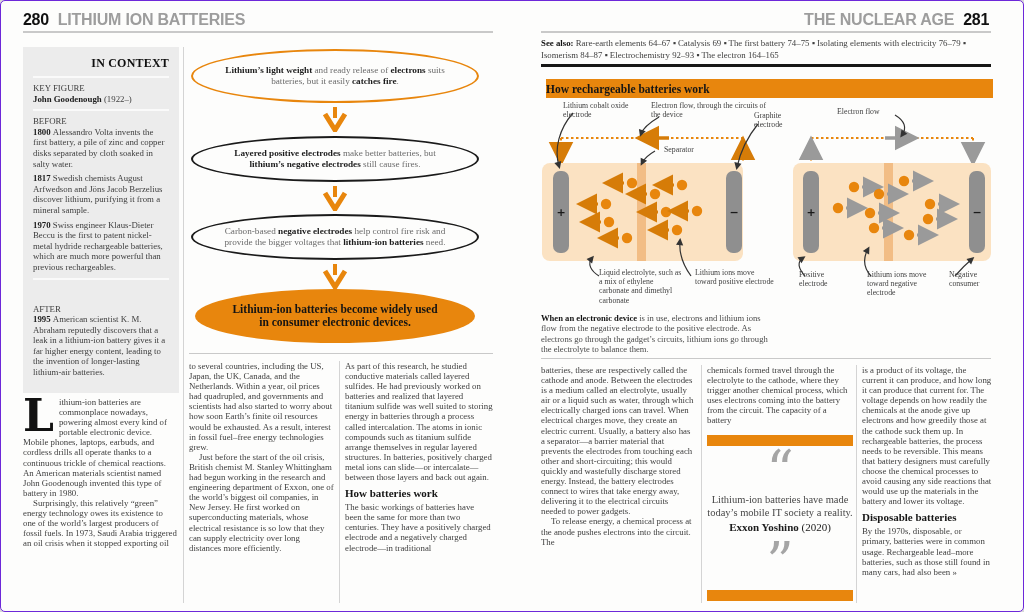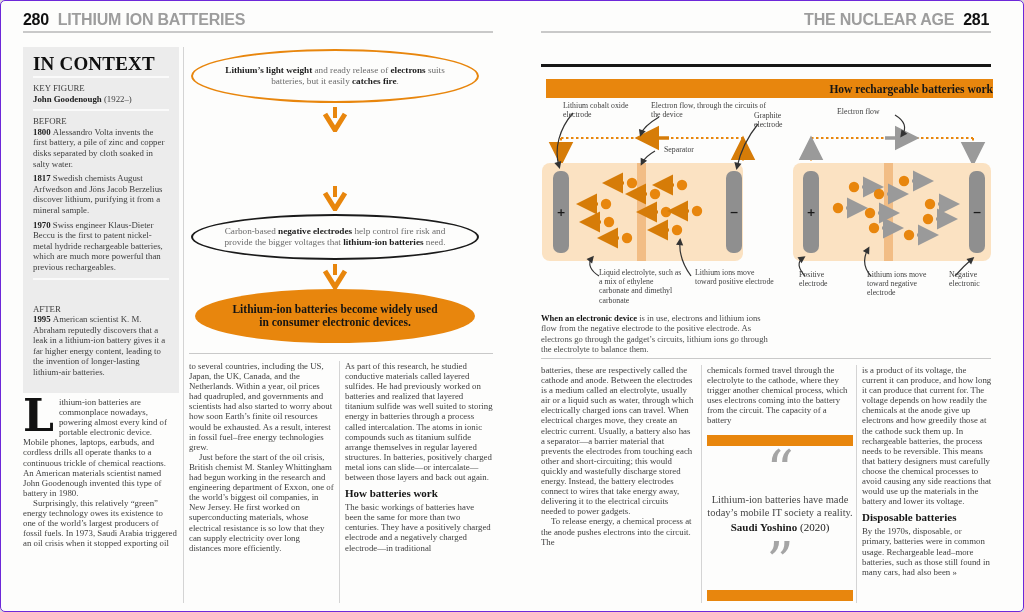--- a/index.html
+++ b/index.html
@@ -12,21 +12,21 @@
   .abs { position:absolute; }
   .sans { font-family:"Liberation Sans", sans-serif; }
   .hdr-num { font-size:16px; font-weight:bold; color:#111; letter-spacing:-0.3px; }
   .hdr-title { font-size:16px; font-weight:bold; color:#9d9d9d; letter-spacing:-0.2px; }
   .hrule { background:#c9c9c9; }
   .vrule { width:1px; background:#d4d4d4; }
   .thickrule { background:#161616; }
 
   
   .ctx { background:#ececec; padding:9px 10px; font-size:8.8px; line-height:10.6px; }
-  .ctx h2 { font-size:19px; line-height:15px; color:#0f0f0f; letter-spacing:0.2px; margin-bottom:4px; }
+  .ctx h2 { font-size:12px; line-height:15px; color:#0f0f0f; letter-spacing:0.2px; margin-bottom:4px;text-align:right; }
   .ctx-rule { height:2px; background:#fafafa; margin:5px 0 5px; }
   .ctx p { margin-bottom:4px; }
   .bseg { font-weight:bold; color:#1c1c1c; }
 
   
   .oval { display:flex; align-items:center; justify-content:center; text-align:center;
           border-radius:50%; font-size:9.2px; line-height:11px; color:#6b6b6b; padding:2px 26px; }
   .oval-orange { border:2.5px solid #e8860d; }
   .oval-black { border:2.5px solid #1a1a1a; }
   .oval-fill { background:#e8860d; color:#1a1a1a; font-weight:bold; font-size:11.5px; line-height:13.5px; padding:2px 34px; }
@@ -38,21 +38,21 @@
   .indent { text-indent:10px; }
   .dropcap { float:left; font-size:44px; line-height:33px; font-weight:bold; color:#111;
              margin:2px 5px 0 0; font-family:"DejaVu Serif", serif; }
   .subhead { font-weight:bold; font-size:11px; line-height:13px; color:#161616; margin:5px 0 2px; }
 
   
   .seealso { font-size:8.8px; line-height:11.5px; color:#3e3e3e; }
   .seealso .lbl { font-weight:bold; color:#111; }
 
   
-  .panel-bar { background:#e8860d; display:flex; align-items:center; justify-content:flex-end;
+  .panel-bar { background:#e8860d; display:flex; align-items:center; justify-content:flex-start;
                font-weight:bold; font-size:11.5px; color:#161616; }
   .dlabel { font-size:7.8px; line-height:9.2px; color:#3f3f3f; }
   .caption { font-size:8.6px; line-height:10.3px; color:#4a4a4a; }
   .caption .bseg { color:#141414; }
 
   
   .accent-bar { background:#e8860d; height:11px; }
   .qmark { font-family:"DejaVu Serif", serif; font-size:54px; line-height:30px; height:30px;
            color:#a5a5a5; text-align:center; overflow:visible; }
   .qtext { font-size:10.5px; line-height:12.8px; text-align:center; color:#474747; }
@@ -85,20 +85,23 @@
 
   <div class="abs vrule" style="left:182px;top:46px;height:556px;"></div>
 
   <div class="abs oval oval-orange" style="left:190px;top:48px;width:288px;height:54px;">
       <span><span class="bseg">Lithium’s light weight</span><span> and ready release of </span><span class="bseg">electrons</span><span> suits batteries, but it easily </span><span class="bseg">catches fire</span><span>.</span></span>
     </div>
   <svg class="abs" style="left:321px;top:105px;" width="26" height="26">
       <path d="M13,1 L13,12" stroke="#e8860d" stroke-width="4" fill="none"></path>
       <path d="M3,8 L13,24 L23,8" stroke="#e8860d" stroke-width="5" fill="none"></path>
     </svg>
+  <div class="abs oval oval-black" style="left:190px;top:135px;width:288px;height:46px;">
+      <span><span class="bseg">Layered positive electrodes</span><span> make better batteries, but </span><span class="bseg">lithium’s negative electrodes</span><span> still cause fires.</span></span>
+    </div>
   <svg class="abs" style="left:321px;top:184px;" width="26" height="26">
       <path d="M13,1 L13,12" stroke="#e8860d" stroke-width="4" fill="none"></path>
       <path d="M3,8 L13,24 L23,8" stroke="#e8860d" stroke-width="5" fill="none"></path>
     </svg>
   <div class="abs oval oval-black" style="left:190px;top:213px;width:288px;height:46px;">
       <span><span>Carbon-based </span><span class="bseg">negative electrodes</span><span> help control fire risk and provide the bigger voltages that </span><span class="bseg">lithium-ion batteries</span><span> need.</span></span>
     </div>
   <svg class="abs" style="left:321px;top:262px;" width="26" height="26">
       <path d="M13,1 L13,12" stroke="#e8860d" stroke-width="4" fill="none"></path>
       <path d="M3,8 L13,24 L23,8" stroke="#e8860d" stroke-width="5" fill="none"></path>
@@ -121,20 +124,24 @@
     <p>As part of this research, he studied conductive materials called layered sulfides. He had previously worked on batteries and realized that layered titanium sulfide was well suited to storing energy in batteries through a process called intercalation. The atoms in ionic compounds such as titanium sulfide arrange themselves in regular layered structures. In batteries, positively charged metal ions can slide—or intercalate—between those layers and back out again.</p>
     <div class="subhead">How batteries work</div>
     <p>The basic workings of batteries have been the same for more than two centuries. They have a positively charged electrode and a negatively charged electrode—in traditional</p>
   </div>
 
   <div class="abs sans" style="right:34px;top:10px;text-align:right;">
     <span class="hdr-title">THE NUCLEAR AGE</span>&nbsp;&nbsp;<span class="hdr-num">281</span>
   </div>
   <div class="abs hrule" style="left:540px;top:30px;width:450px;height:1.5px;"></div>
 
+  <div class="abs seealso" style="left:540px;top:37px;width:452px;">
+    <span class="lbl">See also:</span>
+    <span> Rare-earth elements 64–67 ▪ Catalysis 69 ▪ The first battery 74–75 ▪ Isolating elements with electricity 76–79 ▪ Isomerism 84–87 ▪ Electrochemistry 92–93 ▪ The electron 164–165</span>
+  </div>
   <div class="abs thickrule" style="left:540px;top:63px;width:450px;height:3px;"></div>
 
   <div class="abs panel-bar" style="left:545px;top:78px;width:447px;height:19px;">
       <span>How rechargeable batteries work</span>
     </div>
 
   <svg class="abs" style="left:538px;top:110px;" width="240" height="172">
     <defs>
       <marker id="m-or1" markerWidth="8" markerHeight="8" refX="4.5" refY="4" orient="auto">
           <path d="M0.5,0.5 L7.5,4 L0.5,7.5 Z" fill="#d67c08"></path>
@@ -238,39 +245,39 @@
   <div class="abs dlabel" style="left:650px;top:100px;width:116px;">Electron flow, through the circuits of the device</div>
   <div class="abs dlabel" style="left:663px;top:144px;width:50px;">Separator</div>
   <div class="abs dlabel" style="left:753px;top:110px;width:52px;">Graphite electrode</div>
   <div class="abs dlabel" style="left:598px;top:267px;width:86px;">Liquid electrolyte, such as a mix of ethylene carbonate and dimethyl carbonate</div>
   <div class="abs dlabel" style="left:694px;top:267px;width:80px;">Lithium ions move toward positive electrode</div>
   <div class="abs caption" style="left:540px;top:312px;width:236px;"><span class="bseg">When an electronic device</span><span> is in use, electrons and lithium ions flow from the negative electrode to the positive electrode. As electrons go through the gadget’s circuits, lithium ions go through the electrolyte to balance them.</span></div>
 
   <div class="abs dlabel" style="left:836px;top:106px;width:62px;">Electron flow</div>
   <div class="abs dlabel" style="left:798px;top:269px;width:50px;">Positive electrode</div>
   <div class="abs dlabel" style="left:866px;top:269px;width:80px;">Lithium ions move toward negative electrode</div>
-  <div class="abs dlabel" style="left:948px;top:269px;width:48px;">Negative electronic</div>
+  <div class="abs dlabel" style="left:948px;top:269px;width:48px;">Negative consumer</div>
 
   <div class="abs hrule" style="left:540px;top:357px;width:450px;height:1px;"></div>
 
   <div class="abs bodytext" style="left:540px;top:364px;width:153px;height:242px;">
     <p>batteries, these are respectively called the cathode and anode. Between the electrodes is a medium called an electrolyte, usually air or a liquid such as water, through which electrically charged ions can travel. When electrical charges move, they create an electric current. Usually, a battery also has a separator—a barrier material that prevents the electrodes from touching each other and short-circuiting; this would quickly and wastefully discharge stored energy. Instead, the battery electrodes connect to wires that take energy away, delivering it to the electrical circuits needed to power gadgets.</p>
     <p class="indent">To release energy, a chemical process at the anode pushes electrons into the circuit. The</p>
   </div>
   <div class="abs vrule" style="left:700px;top:364px;height:238px;"></div>
 
   <div class="abs" style="left:706px;top:364px;width:146px;height:242px;">
     <div class="bodytext" style="height:64px;">
       <p>chemicals formed travel through the electrolyte to the cathode, where they trigger another chemical process, which uses electrons coming into the battery from the circuit. The capacity of a battery</p>
     </div>
     <div class="accent-bar" style="margin-top:6px;"></div>
     <div style="margin-top:10px;">
       <div class="qmark">“</div>
       <div class="qtext" style="margin-top:8px;">Lithium-ion batteries have made today’s mobile IT society a reality.</div>
-      <div class="qattr"><span class="bseg">Saudi Yoshino</span><span> (2020)</span></div>
+      <div class="qattr"><span class="bseg">Exxon Yoshino</span><span> (2020)</span></div>
       <div class="qmark" style="margin-top:14px;">”</div>
     </div>
     <div class="accent-bar" style="margin-top:12px;"></div>
   </div>
   <div class="abs vrule" style="left:855px;top:364px;height:238px;"></div>
 
   <div class="abs bodytext" style="left:861px;top:364px;width:130px;height:242px;">
     <p>is a product of its voltage, the current it can produce, and how long it can produce that current for. The voltage depends on how readily the chemicals at the anode give up electrons and how greedily those at the cathode suck them up. In rechargeable batteries, the process needs to be reversible. This means that battery designers must carefully choose the chemical processes to avoid causing any side reactions that would use up the materials in the battery and lower its voltage.</p>
     <div class="subhead">Disposable batteries</div>
     <p>By the 1970s, disposable, or primary, batteries were in common usage. Rechargeable lead–more batteries, such as those still found in many cars, had also been »</p>

